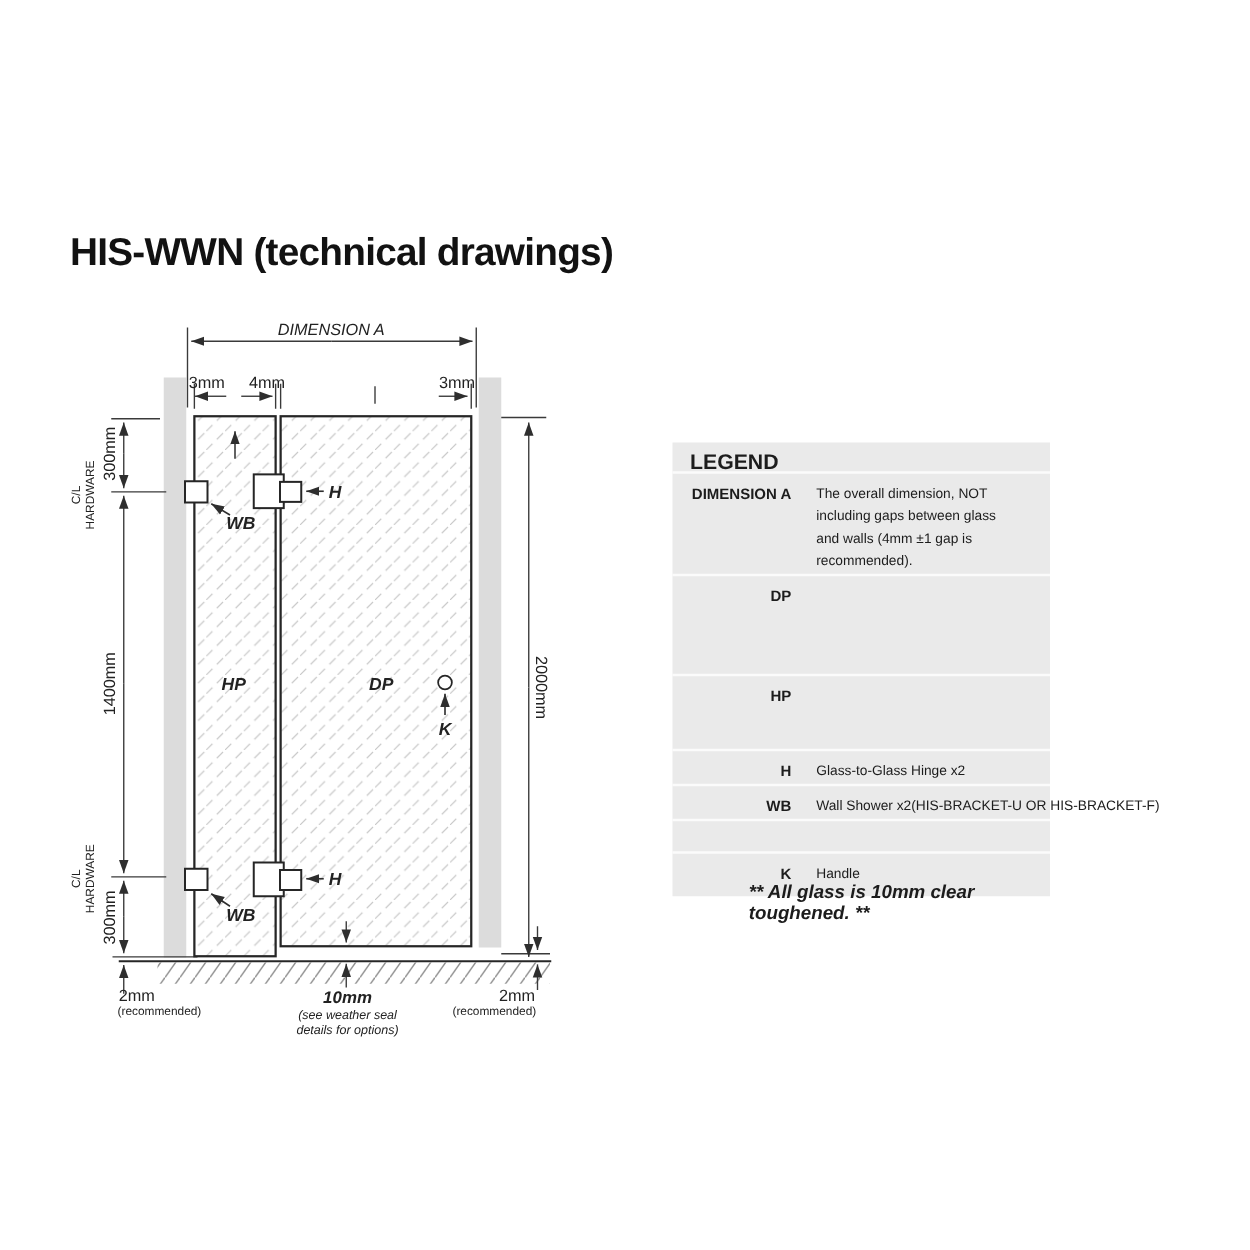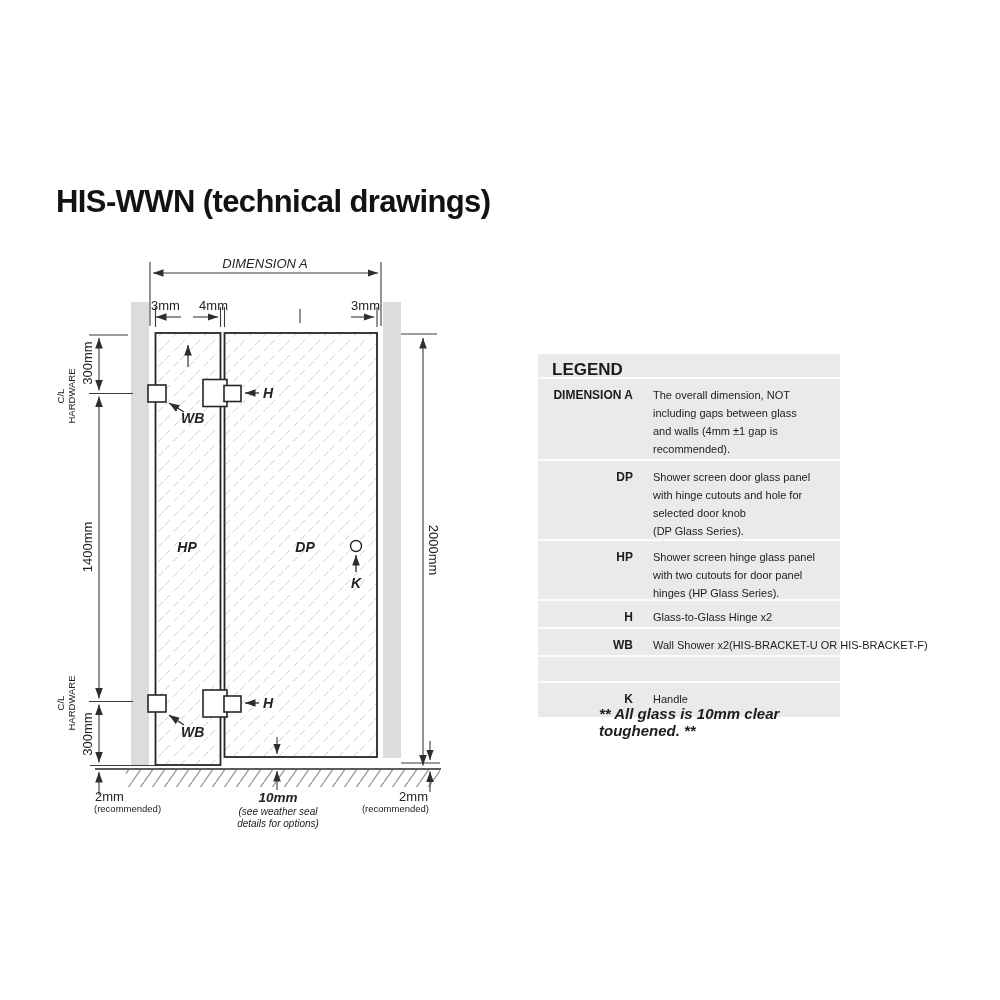--- a/index.html
+++ b/index.html
@@ -192,30 +192,23 @@
 
     <div class="legend-row" style="height:80px">
       <div class="legend-term">DIMENSION A</div>
       <div class="legend-desc">The overall dimension, NOT
 including gaps between glass
 and walls (4mm ±1 gap is
 recommended).</div>
     </div>
     <div class="legend-row" style="height:80px">
       <div class="legend-term">DP</div>
-      <div class="legend-desc">Shower screen door glass panel
-with hinge cutouts and hole for
-selected door knob
-(DP Glass Series).</div>
     </div>
     <div class="legend-row" style="height:60px">
       <div class="legend-term">HP</div>
-      <div class="legend-desc">Shower screen hinge glass panel
-with two cutouts for door panel
-hinges (HP Glass Series).</div>
     </div>
     <div class="legend-row" style="height:28px">
       <div class="legend-term">H</div>
       <div class="legend-desc">Glass-to-Glass Hinge x2</div>
     </div>
     <div class="legend-row" style="height:28px">
       <div class="legend-term">WB</div>
       <div class="legend-desc nowrap">Wall Shower x2(HIS-BRACKET-U OR HIS-BRACKET-F)</div>
     </div>
     <div class="legend-row" style="height:26px">

